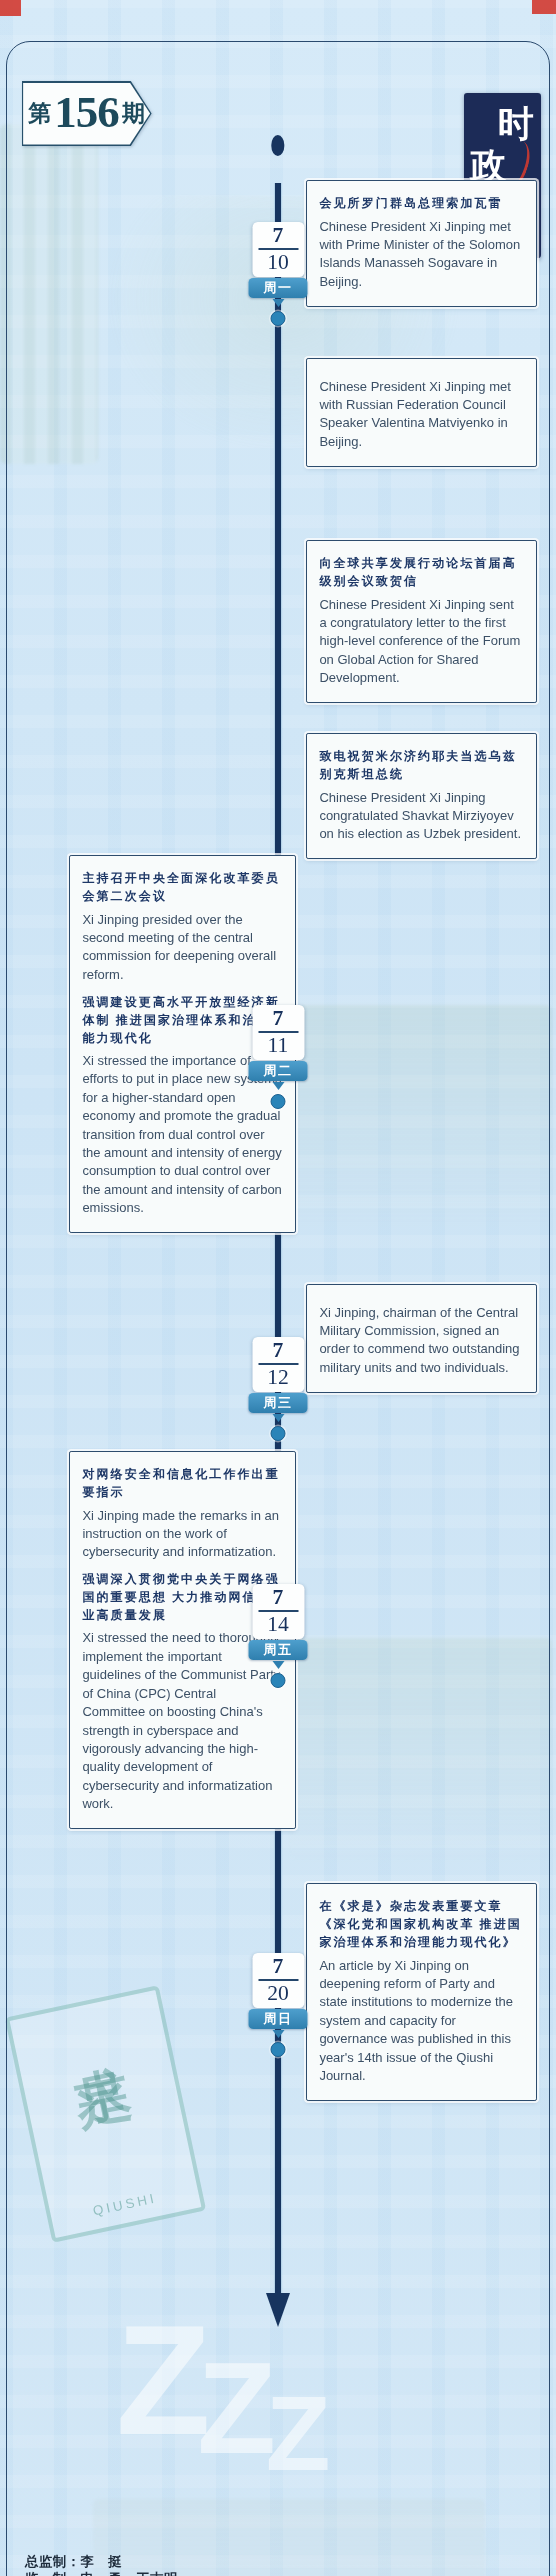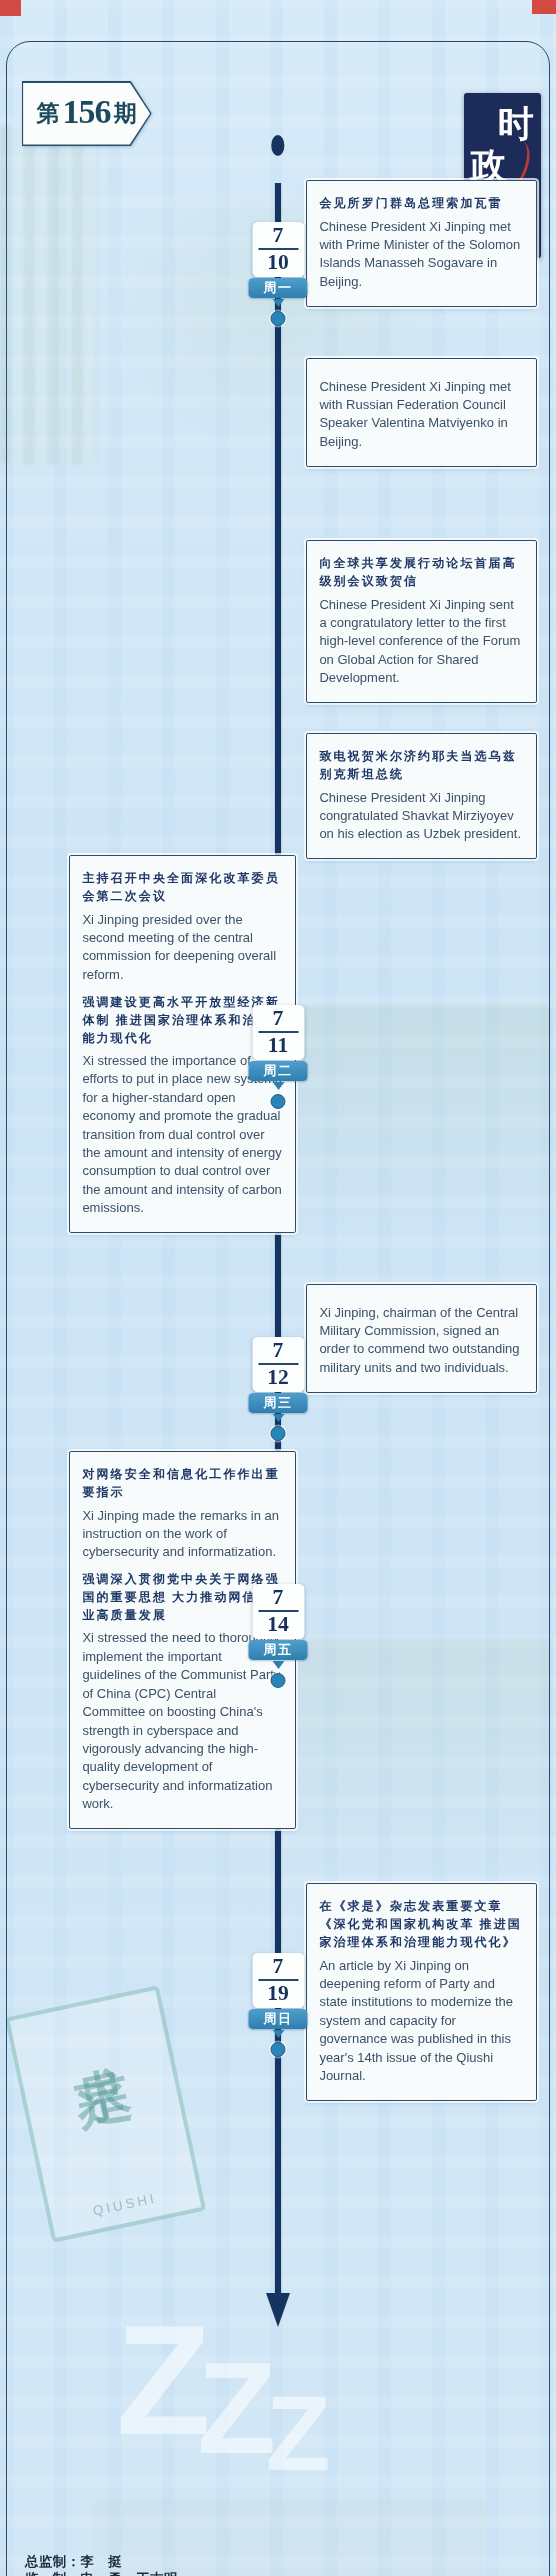--- a/index.html
+++ b/index.html
@@ -50,21 +50,21 @@
   
   .issue-badge{position:absolute;left:21.6px;top:81px;width:130px;height:65px;z-index:3;
     filter:drop-shadow(1px 1.5px 1.5px rgba(30,60,90,.25));}
   .issue-clip{position:absolute;inset:0;background:#27506b;
     clip-path:polygon(0 0,84% 0,100% 50%,84% 100%,0 100%);}
   .issue-clip .inner{position:absolute;inset:1.5px;background:#fbfdfd;
     clip-path:polygon(0 0,84% 0,100% 50%,84% 100%,0 100%);
     display:flex;align-items:center;justify-content:center;gap:3.1px;
     color:#1d4a5c;font-family:"Liberation Serif","DejaVu Serif",serif;}
   .issue-pre,.issue-suf{font-size:23px;font-weight:bold;}
-  .issue-num{font-size:34px;font-weight:bold;letter-spacing:-1px;margin-top:-3.1px;}
+  .issue-num{font-size:45px;font-weight:bold;letter-spacing:-1px;margin-top:-3.1px;}
 
   
   .brand{position:absolute;left:464px;top:93px;width:77px;height:165px;z-index:3;
     background:#1c2b57;border-radius:3.1px;box-shadow:0 1.5px 4.1px rgba(20,40,80,.4);
     color:#fff;font-family:"Liberation Serif","DejaVu Serif",serif;}
   .brand-ch1{position:absolute;top:7.2px;right:7.2px;font-size:36px;font-weight:bold;}
   .brand-ch2{position:absolute;top:49px;left:6.2px;font-size:36px;font-weight:bold;}
   .brand-swoosh{position:absolute;top:47px;right:13.4px;width:23px;height:49px;
     border-right:3.1px solid #cf3a30;border-radius:50%;transform:rotate(18deg);opacity:.9;}
   .brand-small{position:absolute;top:87px;right:8.2px;writing-mode:vertical-rl;
@@ -82,21 +82,21 @@
     width:0;height:0;border-left:12.4px solid transparent;border-right:12.4px solid transparent;
     border-top:34px solid #16345f;}
 
   .marker{position:absolute;left:278px;transform:translateX(-50%);z-index:4;
     display:flex;flex-direction:column;align-items:center;}
   .date-box{width:52px;background:#fdfefe;border-radius:5.2px;padding:3.1px 0 4.1px;
     box-shadow:0 1px 3.6px rgba(25,55,95,.3);text-align:center;
     font-family:"Liberation Serif","DejaVu Serif",serif;color:#17315c;}
   .date-m{font-size:21.6px;font-weight:bold;line-height:1.0;}
   .date-rule{width:40px;height:2.1px;background:#24466c;margin:1.5px auto;}
-  .date-d{font-size:21.6px;font-weight:bold;line-height:1.0;}
+  .date-d{font-size:21.6px;font-weight:normal;line-height:1.0;}
   .week-tag{margin-top:1px;width:59px;height:19.6px;border-radius:4.6px;
     background:linear-gradient(180deg,#4e9fcd,#2f7fae);color:#fff;font-size:13px;
     font-weight:bold;letter-spacing:1.5px;display:flex;align-items:center;justify-content:center;
     box-shadow:0 1px 2.1px rgba(25,55,95,.3);}
   .tag-arrow{width:0;height:0;border-left:6.2px solid transparent;
     border-right:6.2px solid transparent;border-top:8.2px solid #2e7fb0;margin-top:0.5px;}
   .node-dot{width:13.4px;height:13.4px;border-radius:50%;background:#2a84b8;
     border:1.5px solid #1d6190;margin-top:4.1px;box-shadow:0 0 0 1.5px rgba(255,255,255,.45);}
 
   
@@ -197,21 +197,21 @@
     </div>
     <div class="week-tag">周五</div>
     <div class="tag-arrow"></div>
     <div class="node-dot"></div>
   </div>
 
   <div class="marker" style="top:1953px">
     <div class="date-box">
       <div class="date-m">7</div>
       <div class="date-rule"></div>
-      <div class="date-d">19</div>
+      <div class="date-d">20</div>
     </div>
     <div class="week-tag">周日</div>
     <div class="tag-arrow"></div>
     <div class="node-dot"></div>
   </div>
 
   <div class="card right" style="top:180px">
     <div class="card-title">会见所罗门群岛总理索加瓦雷</div>
     <div class="card-desc">Chinese President Xi Jinping met with Prime Minister of the Solomon Islands Manasseh Sogavare in Beijing.</div>
   </div>

